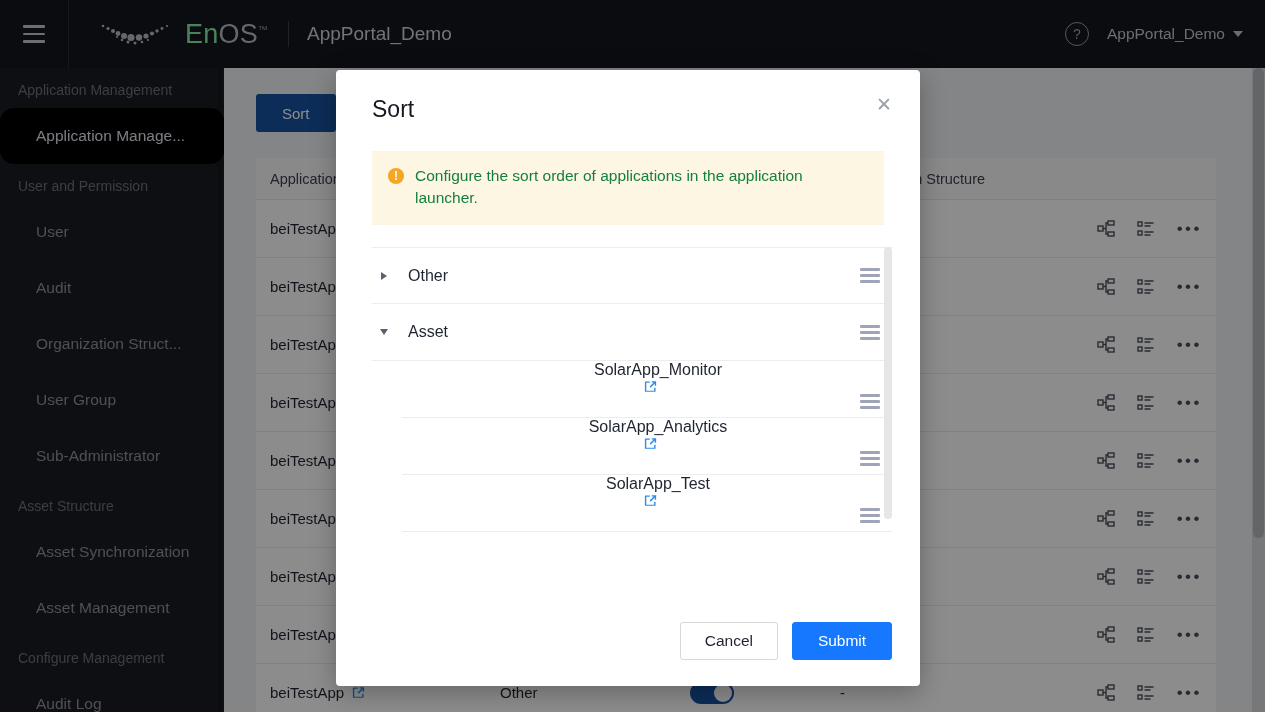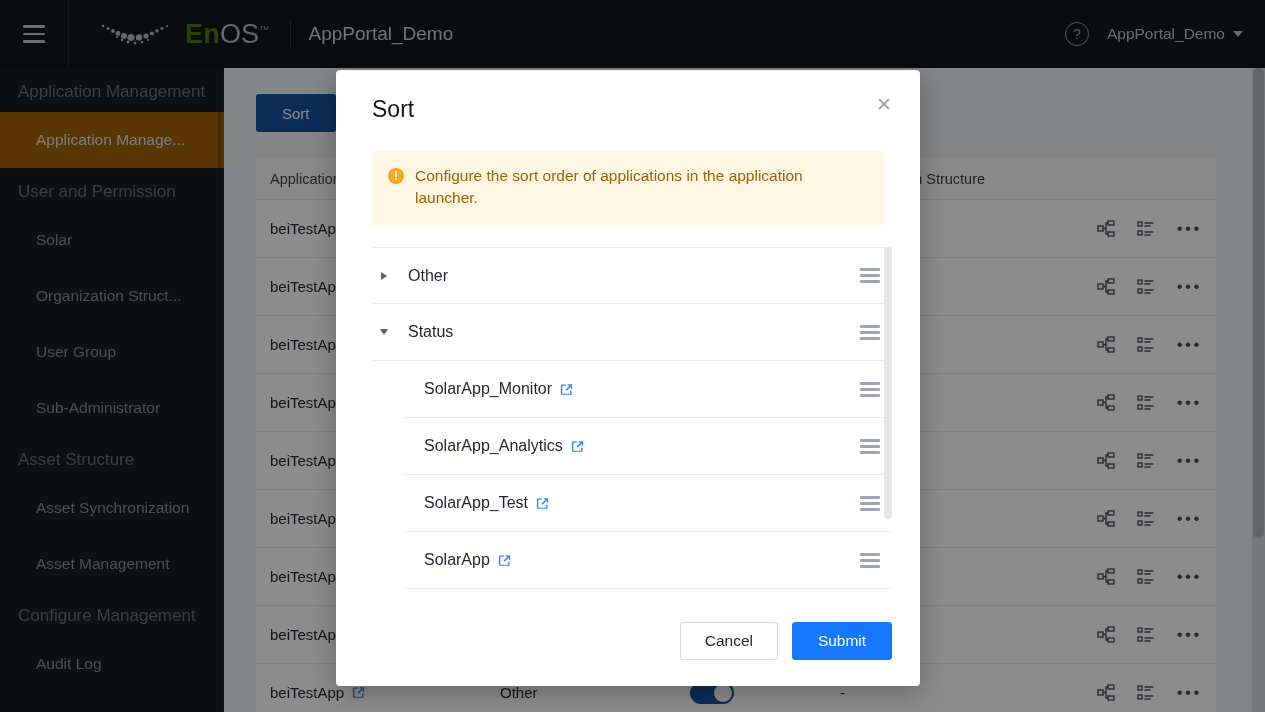--- a/index.html
+++ b/index.html
@@ -18,45 +18,45 @@
   }
   .hamburger {
     width: 68px; height: 68px; display: flex; flex-direction: column;
     align-items: center; justify-content: center; gap: 5px; cursor: pointer;
   }
   .hamburger span { display: block; width: 22px; height: 2.5px; background: #c6c9ce; border-radius: 1px; }
   .topbar-divider-v { width: 1px; height: 68px; background: #2a2d34; }
   .brand { display: flex; align-items: center; gap: 10px; margin-left: 28px; }
   .brand-logo { width: 78px; height: 34px; }
   .brand-name { font-size: 27px; color: #b9bdc4; letter-spacing: .2px; }
-  .brand-name b { color: #4d7c0f; font-weight: bold; }
+  .brand-name b { color: #86efac; font-weight: normal; }
   .brand-tm { font-size: 10px; vertical-align: super; color: #9a9ea6; }
   .brand-sep { width: 1px; height: 26px; background: #3a3d45; margin: 0 18px 0 20px; }
   .app-title { font-size: 19px; color: #cfd2d8; }
   .topbar-right { margin-left: auto; display: flex; align-items: center; gap: 18px; padding-right: 22px; }
   .help-icon {
     width: 24px; height: 24px; border: 1.6px solid #9ba0a8; border-radius: 50%;
     color: #9ba0a8; font-size: 14px; display: flex; align-items: center; justify-content: center;
     cursor: pointer;
   }
   .user-menu { display: flex; align-items: center; gap: 8px; color: #c3c7cd; font-size: 15.5px; cursor: pointer; }
   .caret-down { width: 0; height: 0; border-left: 5px solid transparent; border-right: 5px solid transparent; border-top: 6px solid #c3c7cd; }
 
   
   .sidebar {
     position: absolute; top: 68px; left: 0; width: 224px; height: 644px;
     background: #1b1d24; overflow: hidden; z-index: 4;
   }
-  .nav-group-title { font-size: 17px; color: #6d717b; padding: 14px 0 10px 18px; }
+  .nav-group-title { font-size: 14px; color: #6d717b; padding: 14px 0 10px 18px; }
   .nav-item {
     font-size: 15.5px; color: #8d929c; padding: 0 0 0 36px; height: 56px;
     display: flex; align-items: center; cursor: pointer;
     white-space: nowrap; overflow: hidden;
   }
-  .nav-item.active { background: #a16207; color: #dfe4ec; }
+  .nav-item.active { background: #000000; color: #dfe4ec; border-radius: 14px; }
   .sidebar-scroll-shadow {
     position: absolute; top: 68px; left: 218px; width: 6px; height: 644px;
     background: linear-gradient(to right, rgba(0,0,0,.28), rgba(0,0,0,0)); z-index: 4;
   }
 
   
   .content {
     position: absolute; top: 68px; left: 224px; width: 1041px; height: 644px;
     background: #f0f2f5; overflow: hidden;
   }
@@ -123,33 +123,33 @@
   }
   .notice {
     margin: 22px 36px 0 36px; background: #fdf6e3; padding: 14px 16px 16px 16px;
     display: flex; gap: 11px; align-items: flex-start;
   }
   .notice-icon {
     width: 16px; height: 16px; border-radius: 50%; background: #f5a623; color: #fff;
     font-size: 12px; font-weight: bold; display: flex; align-items: center; justify-content: center;
     flex: 0 0 16px; margin-top: 3px; line-height: 1;
   }
-  .notice-text { font-size: 15.5px; color: #a16207; line-height: 1.42; }
+  .notice-text { font-size: 15.5px; color: #15803d; line-height: 1.42; }
 
   .sort-list-wrap {
     margin: 22px 28px 0 36px; position: relative; flex: 1 1 auto;
     overflow: hidden;
   }
   .sort-list { position: relative; }
   .sort-row {
     display: flex; align-items: center; height: 57px;
     border-bottom: 1px solid #ededed; cursor: pointer;
   }
   .sort-row.first { border-top: 1px solid #ededed; }
-  .sort-row.child { margin-left: 30px; }
+  .sort-row.child { margin-left: 30px; flex-direction: column; }
   .arrow {
     width: 24px; display: flex; align-items: center; justify-content: center;
     flex: 0 0 24px; cursor: pointer;
   }
   .arrow .tri-right { width: 0; height: 0; border-top: 4.5px solid transparent; border-bottom: 4.5px solid transparent; border-left: 6px solid #5a6070; }
   .arrow .tri-down { width: 0; height: 0; border-left: 4.5px solid transparent; border-right: 4.5px solid transparent; border-top: 6px solid #5a6070; }
   .sort-label { font-size: 16px; color: #1f2430; margin-left: 12px; }
   .sort-row.child .sort-label { margin-left: 22px; }
   .drag-handle {
     margin-left: auto; margin-right: 12px; width: 20px; display: flex;
@@ -223,21 +223,24 @@
   </div>
 
   <div class="sidebar">
     <div id="sidebar-body">
         <div class="nav-group-title">Application Management</div>
         <div class="nav-item active">
           <span>Application Manage...</span>
         </div>
         <div class="nav-group-title">User and Permission</div>
         <div class="nav-item">
-          <span>Solar</span>
+          <span>User</span>
+        </div>
+        <div class="nav-item">
+          <span>Audit</span>
         </div>
         <div class="nav-item">
           <span>Organization Struct...</span>
         </div>
         <div class="nav-item">
           <span>User Group</span>
         </div>
         <div class="nav-item">
           <span>Sub-Administrator</span>
         </div>
@@ -579,21 +582,21 @@
             <span class="drag-handle">
               <span></span>
               <span></span>
               <span></span>
             </span>
           </div>
           <div class="sort-row">
             <span class="arrow">
               <span class="tri-down"></span>
             </span>
-            <span class="sort-label">Status</span>
+            <span class="sort-label">Asset</span>
             <span class="drag-handle">
               <span></span>
               <span></span>
               <span></span>
             </span>
           </div>
           <div class="sort-row child">
             <span class="sort-label">SolarApp_Monitor</span>
             <svg width="15" height="15" viewBox="0 0 16 16" class="ext-link">
               <path d="M2 2.6h5.2v1.5H3.5v8.4h8.4V9.2h1.5V13a.6.6 0 0 1-.6.6H2.6a.6.6 0 0 1-.6-.6V3.2a.6.6 0 0 1 .6-.6z" fill="#2b8cf0"></path>
@@ -622,32 +625,20 @@
             <svg width="15" height="15" viewBox="0 0 16 16" class="ext-link">
               <path d="M2 2.6h5.2v1.5H3.5v8.4h8.4V9.2h1.5V13a.6.6 0 0 1-.6.6H2.6a.6.6 0 0 1-.6-.6V3.2a.6.6 0 0 1 .6-.6z" fill="#2b8cf0"></path>
               <path d="M9.3 2.4H14v4.7h-1.5V4.9L8.2 9.2 7.1 8.1l4.3-4.3H9.3z" fill="#2b8cf0"></path>
             </svg>
             <span class="drag-handle">
               <span></span>
               <span></span>
               <span></span>
             </span>
           </div>
-          <div class="sort-row child">
-            <span class="sort-label">SolarApp</span>
-            <svg width="15" height="15" viewBox="0 0 16 16" class="ext-link">
-              <path d="M2 2.6h5.2v1.5H3.5v8.4h8.4V9.2h1.5V13a.6.6 0 0 1-.6.6H2.6a.6.6 0 0 1-.6-.6V3.2a.6.6 0 0 1 .6-.6z" fill="#2b8cf0"></path>
-              <path d="M9.3 2.4H14v4.7h-1.5V4.9L8.2 9.2 7.1 8.1l4.3-4.3H9.3z" fill="#2b8cf0"></path>
-            </svg>
-            <span class="drag-handle">
-              <span></span>
-              <span></span>
-              <span></span>
-            </span>
-          </div>
         </div>
       <div class="modal-scrollbar">
         <div class="thumb"></div>
       </div>
     </div>
 
     <div class="modal-foot">
       <button class="btn btn-cancel">Cancel</button>
       <button class="btn btn-submit">Submit</button>
     </div>

